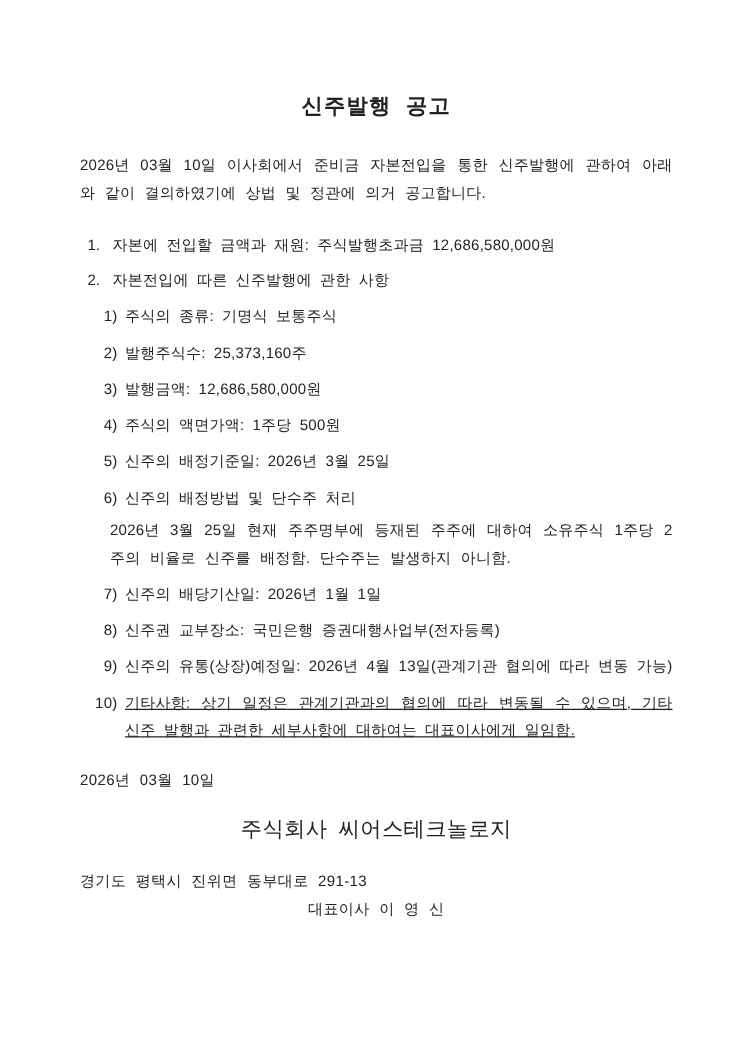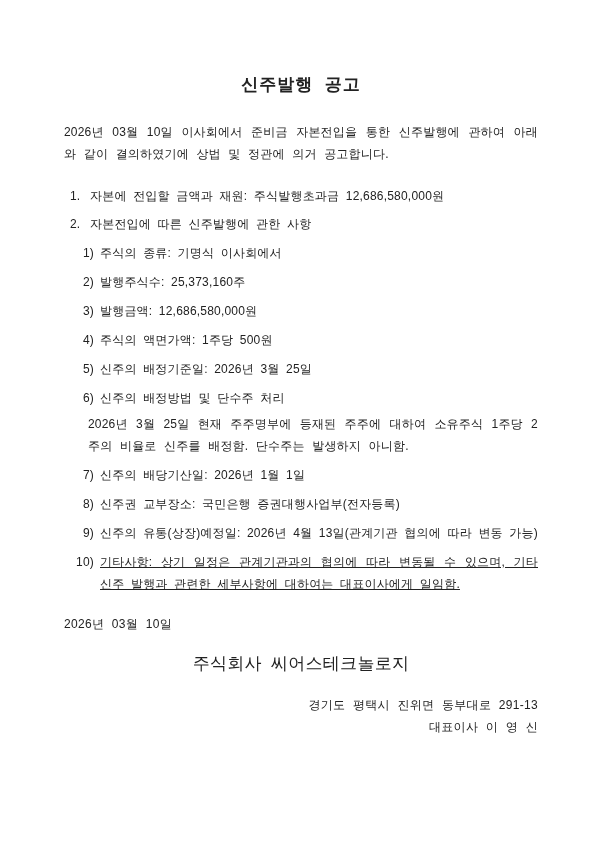--- a/index.html
+++ b/index.html
@@ -87,29 +87,29 @@
   .footer-company {
     margin-top: 18px;
     text-align: center;
     font-size: 17px;
     line-height: 22px;
     word-spacing: 4px;
     letter-spacing: 0.3px;
   }
   .footer-address {
     margin-top: 19px;
-    text-align: right;
+    text-align: left;
     font-size: 12px;
     line-height: 22px;
     word-spacing: 4px;
     letter-spacing: 0.3px;
   }
   .footer-ceo {
     margin-top: 0px;
-    text-align: right;
+    text-align: center;
     font-size: 12px;
     line-height: 22px;
     word-spacing: 4px;
     letter-spacing: 0.3px;
   }
 </style>
 </head>
 <body>
 
 <div class="page">
@@ -125,21 +125,21 @@
 
   <div class="main-item">
     <span class="main-num">2.</span>
     <span class="main-text">자본전입에 따른 신주발행에 관한 사항</span>
   </div>
 
   <div class="sub-list">
 
     <div class="sub-item">
       <span class="sub-num">1)</span>
-      <span class="sub-text">주식의 종류: 기명식 이사회에서</span>
+      <span class="sub-text">주식의 종류: 기명식 보통주식</span>
     </div>
 
     <div class="sub-item">
       <span class="sub-num">2)</span>
       <span class="sub-text">발행주식수: 25,373,160주</span>
     </div>
 
     <div class="sub-item">
       <span class="sub-num">3)</span>
       <span class="sub-text">발행금액: 12,686,580,000원</span>

